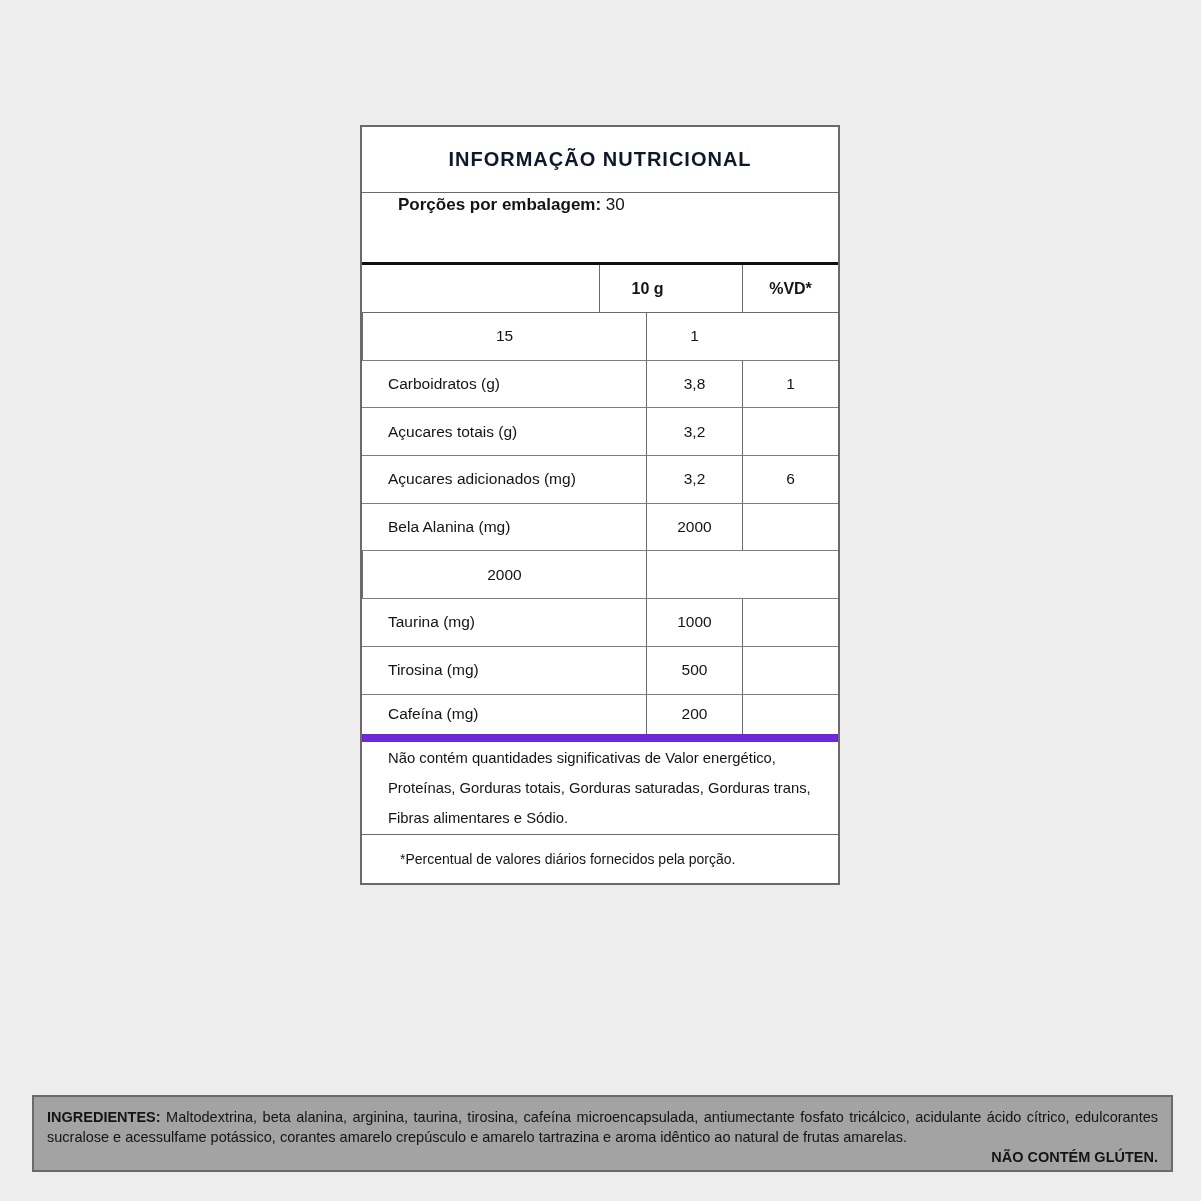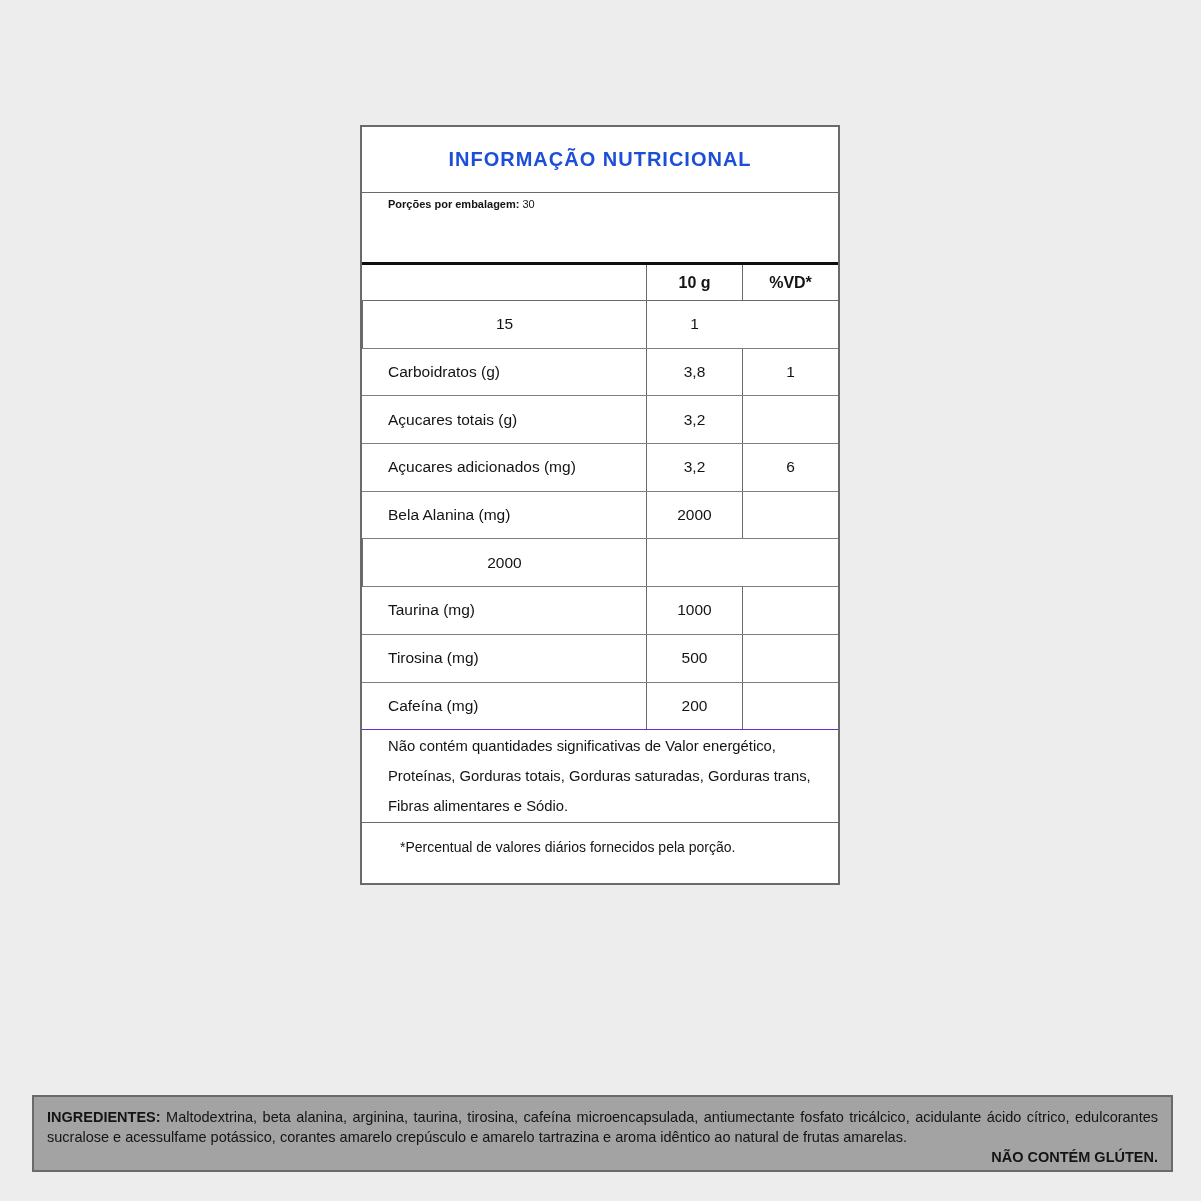--- a/index.html
+++ b/index.html
@@ -22,42 +22,42 @@
     border: 2px solid #6a6a6a;
   }
   .title-row {
     height: 66px;
     box-sizing: border-box;
     border-bottom: 1px solid #6a6a6a;
     display: flex; align-items: center; justify-content: center;
     font-weight: bold;
     font-size: 20px;
     letter-spacing: 1px;
-    color: #1d4ed8;
+    color: #0f172a;
   }
   .servings {
     height: 72px;
     box-sizing: border-box;
     border-bottom: 3px solid #0f0f0f;
-    padding: 0 26px;
+    padding: 0 36px;
     display: flex; flex-direction: column; justify-content: space-between;
-    font-size: 11px;
+    font-size: 17px;
     line-height: 23px;
   }
   .servings b { font-weight: bold; }
 
   .t-row {
     display: grid;
     grid-template-columns: 1fr 96px 96px;
     height: 47.7px;
     box-sizing: border-box;
     border-bottom: 1px solid #7e7e7e;
   }
-  .t-row.header { height: 36px; border-bottom: 1px solid #6a6a6a; }
-  .t-row.last { border-bottom: 1px solid #6d28d9; }
+  .t-row.header { height: 48px; border-bottom: 1px solid #6a6a6a; gap: 47px; }
+  .t-row.last { border-bottom: 8px solid #6d28d9; }
   .cell-label {
     display: flex; align-items: center;
     padding-left: 26px;
     font-size: 15.5px;
   }
   .cell-num {
     display: flex; align-items: center; justify-content: center;
     font-size: 15.5px;
     border-left: 1px solid #6a6a6a;
   }

